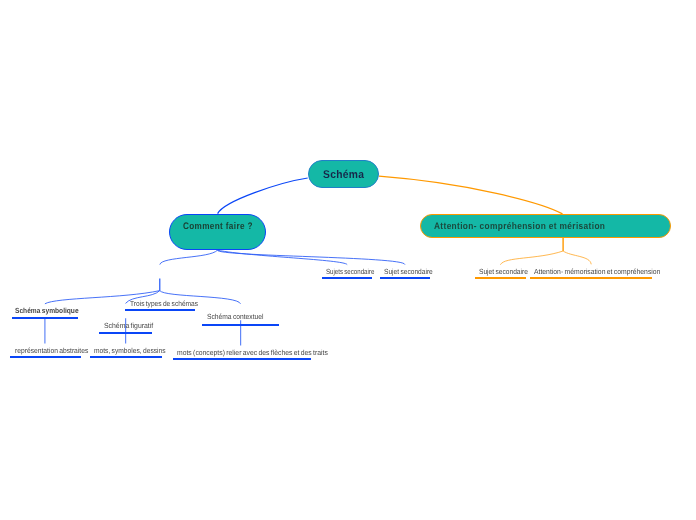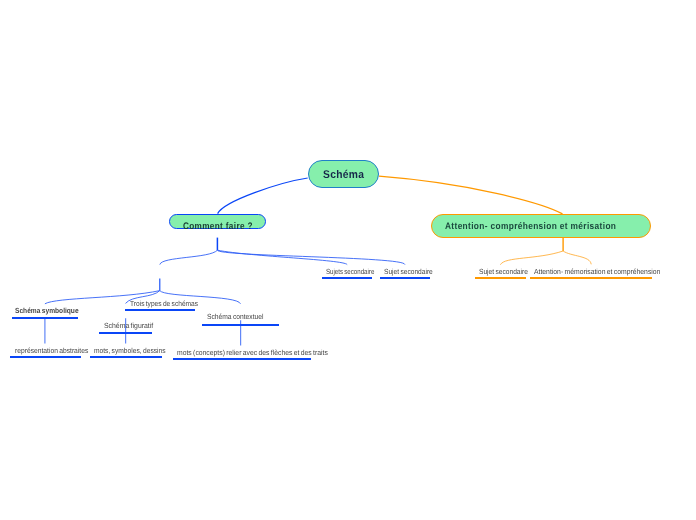--- a/index.html
+++ b/index.html
@@ -5,35 +5,35 @@
 <style>
   html,body{margin:0;padding:0;background:#ffffff;}
   body{width:696px;height:520px;overflow:hidden;
        font-family:"Liberation Sans",sans-serif;
        -webkit-font-smoothing:antialiased;text-rendering:geometricPrecision;}
   #canvas{position:relative;width:696px;height:520px;background:#fff;filter:opacity(1);}
   svg.links{position:absolute;left:0;top:0;width:696px;height:520px;}
 
   
   .pill{position:absolute;box-sizing:border-box;border-radius:999px;
-        background:#86efac;}
+        background:#14b8a6;}
   .pill .ptxt{position:absolute;white-space:nowrap;font-weight:bold;
               transform-origin:0 50%;display:block;}
 
   #root-node{left:308px;top:160.3px;width:71.4px;height:27.5px;
              border:1.6px solid #2080c8;}
   #root-node .ptxt{font-size:11.2px;color:#17284a;left:14.2px;top:7.9px;
                    letter-spacing:0.35px;transform:scaleX(0.918);}
 
-  #branch-left{left:168.8px;top:213.7px;width:97.6px;height:15px;
+  #branch-left{left:168.8px;top:213.7px;width:97.6px;height:36px;
                border:1.5px solid #0a46f7;}
   #branch-left .ptxt{font-size:9.5px;color:#1a4235;left:13.4px;top:6.4px;
                      letter-spacing:0.4px;transform:scaleX(0.862);}
 
-  #branch-right{left:431px;top:213.9px;width:220px;height:24px;
+  #branch-right{left:420px;top:213.9px;width:251px;height:24px;
                 border:1.45px solid #ff9900;text-align:center;}
   #branch-right .ptxt{font-size:9.5px;color:#1b4a3e;left:13.3px;top:6.4px;
                       letter-spacing:0.4px;transform:scaleX(0.8775);}
 
   
   .uline{position:absolute;box-sizing:border-box;}
   .uline .txt{position:absolute;white-space:nowrap;color:#464646;
               font-size:7.4px;word-spacing:-0.6px;transform-origin:0 50%;display:block;}
   .uline .bar{position:absolute;left:0;bottom:0;width:100%;height:2px;}
   .uline.blue .bar{background:#0a46f7;}

